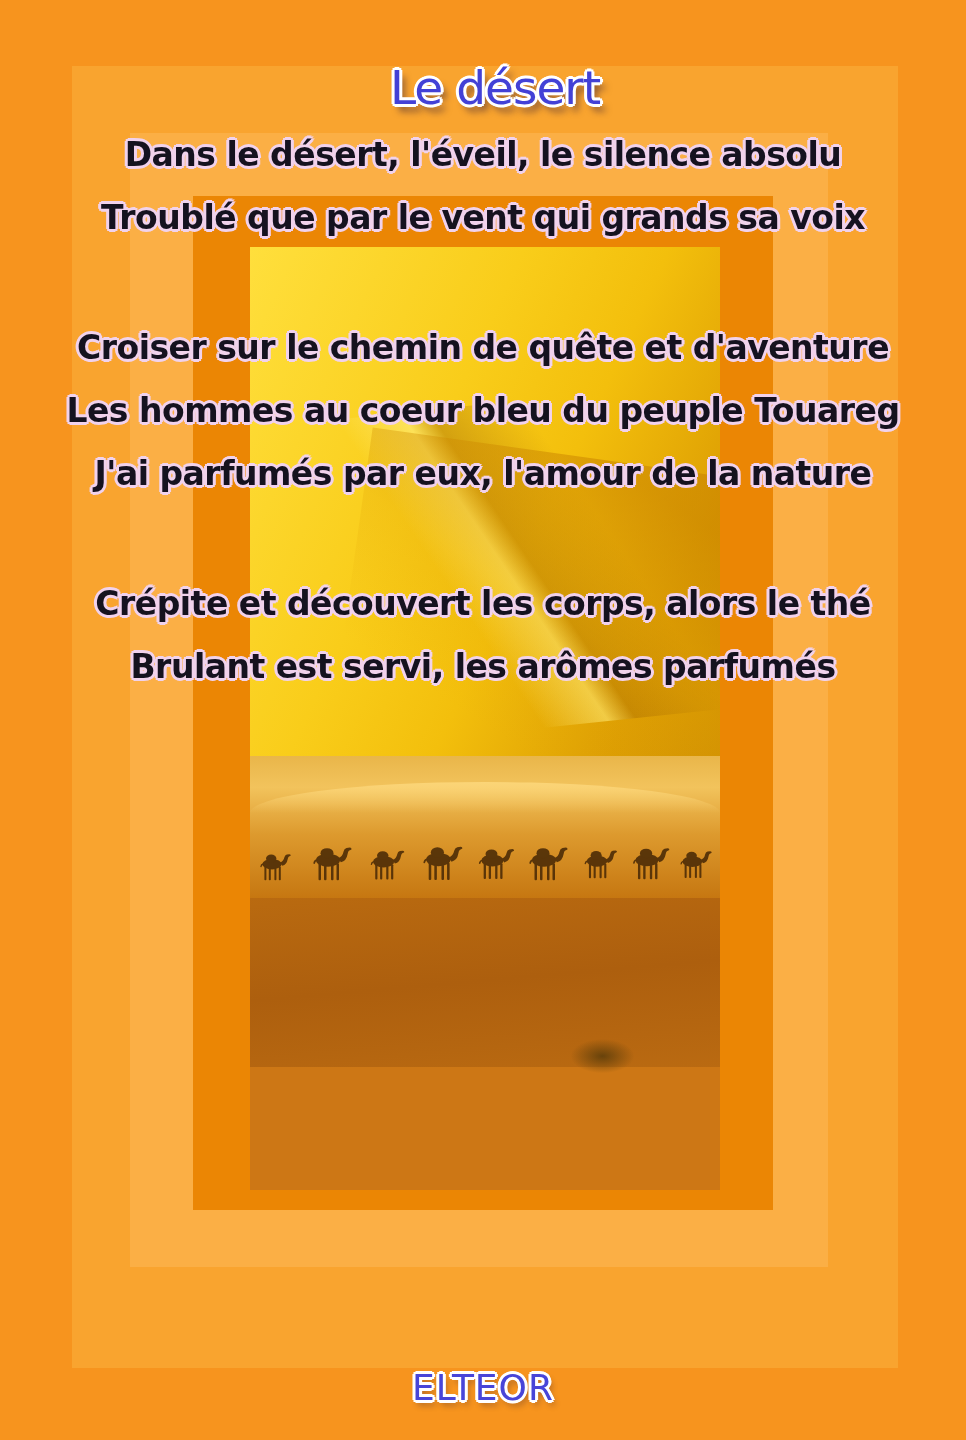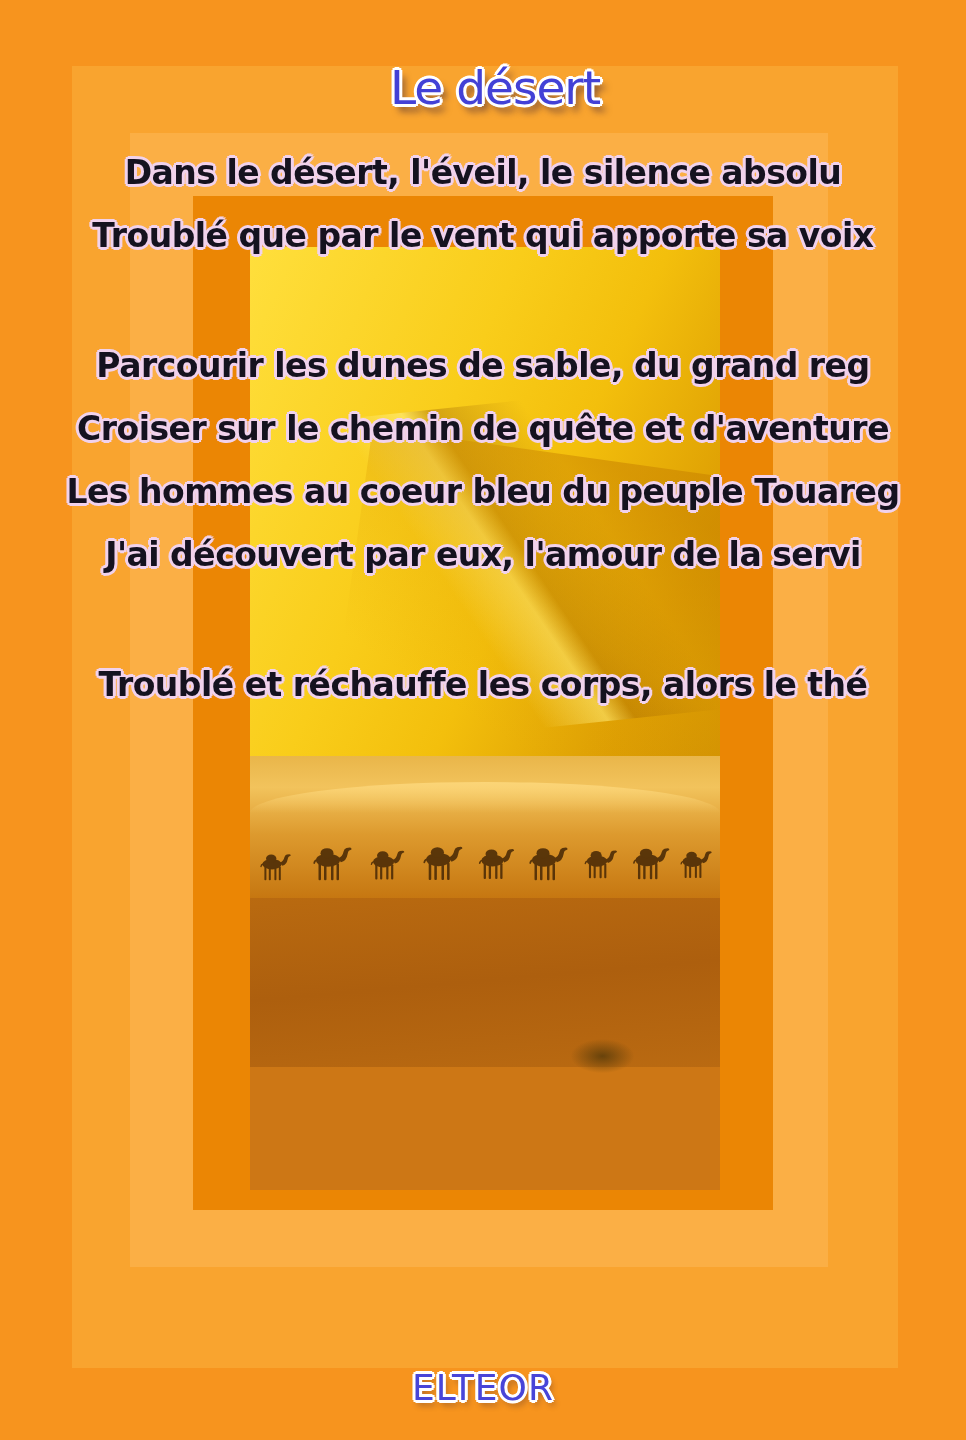--- a/index.html
+++ b/index.html
@@ -79,21 +79,21 @@
   .title{
     position:absolute;left:0;top:42px;width:100%;height:66px;margin:12px;
     display:flex;align-items:center;justify-content:center;
     font-size:47px;font-weight:normal;letter-spacing:-1px;
     color:var(--title_blue);
     text-shadow:
       -3px 0 0 #fff,3px 0 0 #fff,0 -3px 0 #fff,0 3px 0 #fff,
       -2px -2px 0 #fff,2px -2px 0 #fff,-2px 2px 0 #fff,2px 2px 0 #fff,
       5px 7px 7px rgba(40,20,55,.65);
   }
-  .poem{position:absolute;left:0;top:141px;width:100%;}
+  .poem{position:absolute;left:0;top:123px;width:100%;}
   .stanza{margin:0 0 67px 0;}
   .poem-line{
     height:63px;display:flex;align-items:center;justify-content:center;
     font-size:33px;font-weight:bold;letter-spacing:-0.5px;white-space:nowrap;
     color:var(--text_dark);
     text-shadow:
       -3px 0 0 var(--text_outline),3px 0 0 var(--text_outline),
       0 -3px 0 var(--text_outline),0 3px 0 var(--text_outline),
       -2px -2px 0 var(--text_outline),2px -2px 0 var(--text_outline),
       -2px 2px 0 var(--text_outline),2px 2px 0 var(--text_outline);
@@ -147,28 +147,28 @@
     <div class="dune-shadow"></div>
     <div class="sand-bottom"></div>
     <div class="bush"></div>
   </div>
 
   <h1 class="title">Le désert</h1>
 
   <div class="poem">
     <div class="stanza">
       <div class="poem-line">Dans le désert, l'éveil, le silence absolu</div>
-      <div class="poem-line">Troublé que par le vent qui apporte sa voix</div>
+      <div class="poem-line">Troublé que par le vent qui grands sa voix</div>
     </div>
     <div class="stanza">
-      <div class="poem-line">Parcourir les dunes de sable, du grand reg</div>
       <div class="poem-line">Croiser sur le chemin de quête et d'aventure</div>
       <div class="poem-line">Les hommes au coeur bleu du peuple Touareg</div>
-      <div class="poem-line">J'ai découvert par eux, l'amour de la servi</div>
+      <div class="poem-line">J'ai parfumés par eux, l'amour de la nature</div>
     </div>
     <div class="stanza">
-      <div class="poem-line">Troublé et réchauffe les corps, alors le thé</div>
+      <div class="poem-line">Crépite et découvert les corps, alors le thé</div>
+      <div class="poem-line">Brulant est servi, les arômes parfumés</div>
     </div>
   </div>
 
   <div class="signature">ELTEOR</div>
 
 </div>
 
 </body></html>

